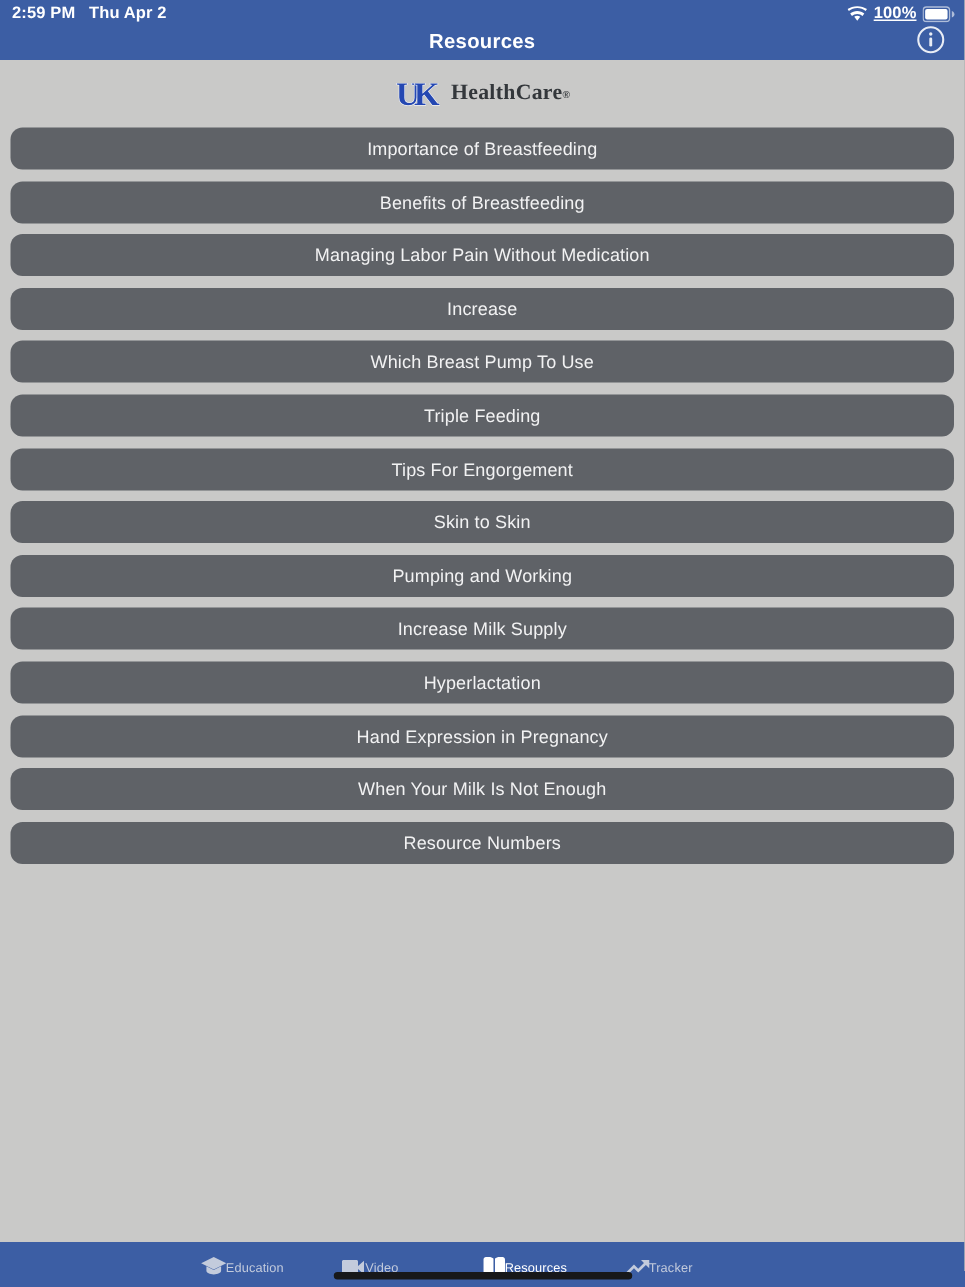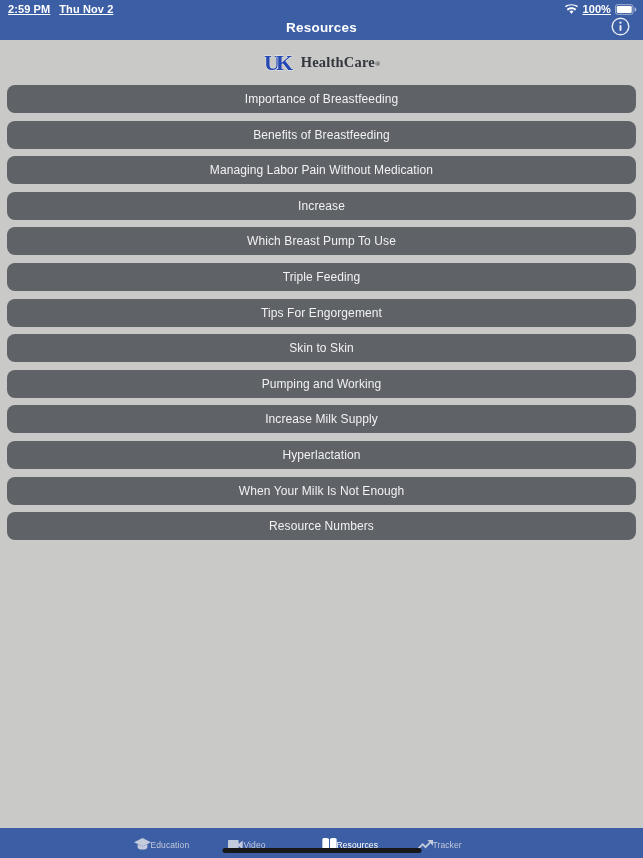--- a/index.html
+++ b/index.html
@@ -23,21 +23,21 @@
   }
   .status-row {
     position: absolute; top: 0; left: 0;
     width: 100%; height: 16px;
     display: flex; align-items: center;
     padding: 2px 6px 0 8px;
     color: #ffffff;
     font-size: 11px; font-weight: 700;
     letter-spacing: 0.1px;
   }
-  .status-left { display: flex; gap: 9px; align-items: center; text-decoration: underline; }
+  .status-left { display: flex; gap: 9px; align-items: center; }
   .status-right { margin-left: auto; display: flex; align-items: center; gap: 4px; text-decoration: underline; }
   .status-right svg { display: block; }
   .battery-pct { font-size: 11px; font-weight: 700; }
 
   .nav-title-row {
     position: absolute; top: 14px; left: 0;
     width: 100%; height: 26px;
     display: flex; align-items: center; justify-content: center;
   }
   .nav-title {
@@ -117,21 +117,21 @@
 </style>
 </head>
 <body>
 
 <div id="screen">
 
   <div class="navbar">
     <div class="status-row">
       <div class="status-left">
         <span>2:59 PM</span>
-        <span>Thu Nov 2</span>
+        <span>Thu Apr 2</span>
       </div>
       <div class="status-right">
         <span>
           <svg width="13" height="10" viewBox="0 0 24 18" fill="#ffffff">
             <path d="M12 18l3.7-4.9c-1-.8-2.3-1.3-3.7-1.3s-2.7.5-3.7 1.3L12 18z"></path>
             <path d="M12 9.5c2.5 0 4.8.9 6.5 2.5l2.2-2.9C18.3 7 15.3 5.8 12 5.8S5.7 7 3.3 9.1l2.2 2.9c1.7-1.6 4-2.5 6.5-2.5z"></path>
             <path d="M12 2.2c3.9 0 7.5 1.4 10.3 3.7L24 3.5C20.7 1.3 16.5 0 12 0S3.3 1.3 0 3.5l1.7 2.4C4.5 3.6 8.1 2.2 12 2.2z"></path>
           </svg>
         </span>
         <span class="battery-pct">100%</span>
@@ -169,20 +169,21 @@
     <div class="res-btn">Benefits of Breastfeeding</div>
     <div class="res-btn">Managing Labor Pain Without Medication</div>
     <div class="res-btn">Increase</div>
     <div class="res-btn">Which Breast Pump To Use</div>
     <div class="res-btn">Triple Feeding</div>
     <div class="res-btn">Tips For Engorgement</div>
     <div class="res-btn">Skin to Skin</div>
     <div class="res-btn">Pumping and Working</div>
     <div class="res-btn">Increase Milk Supply</div>
     <div class="res-btn">Hyperlactation</div>
+    <div class="res-btn">Hand Expression in Pregnancy</div>
     <div class="res-btn">When Your Milk Is Not Enough</div>
     <div class="res-btn">Resource Numbers</div>
   </div>
 
   <div class="tabbar">
     <div class="tab">
       <span class="tab-icon">
         <svg width="17" height="14" viewBox="0 0 24 20" fill="currentColor">
           <path d="M12 0 L24 6 L12 12 L0 6 Z"></path>
           <path d="M5 8.8 v4.4 c0 1.9 3.1 3.4 7 3.4 s7 -1.5 7 -3.4 v-4.4 l-7 3.5 z"></path>

